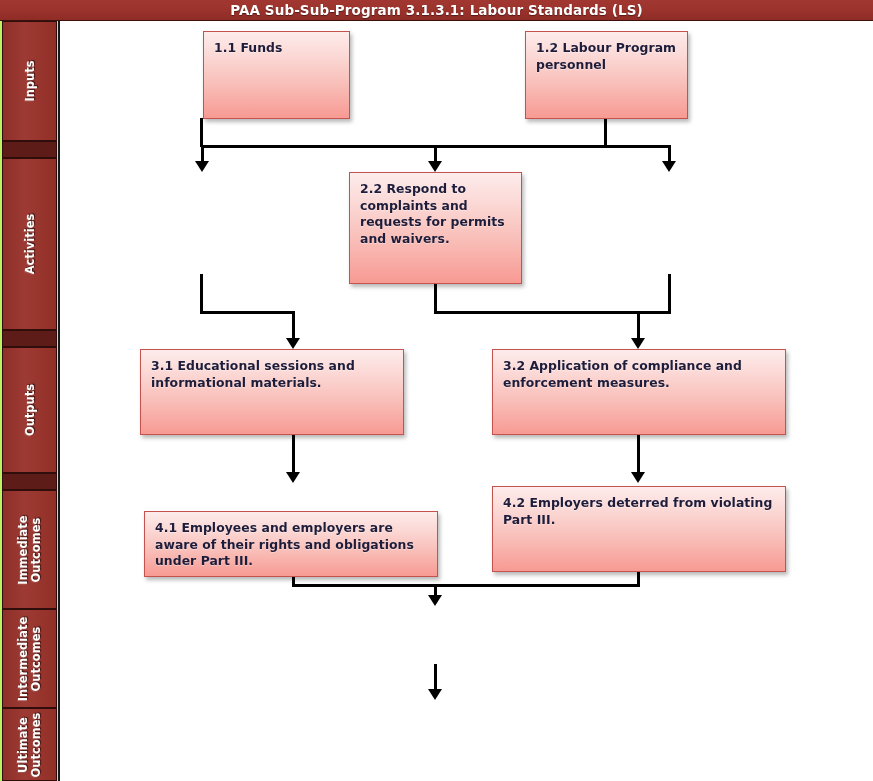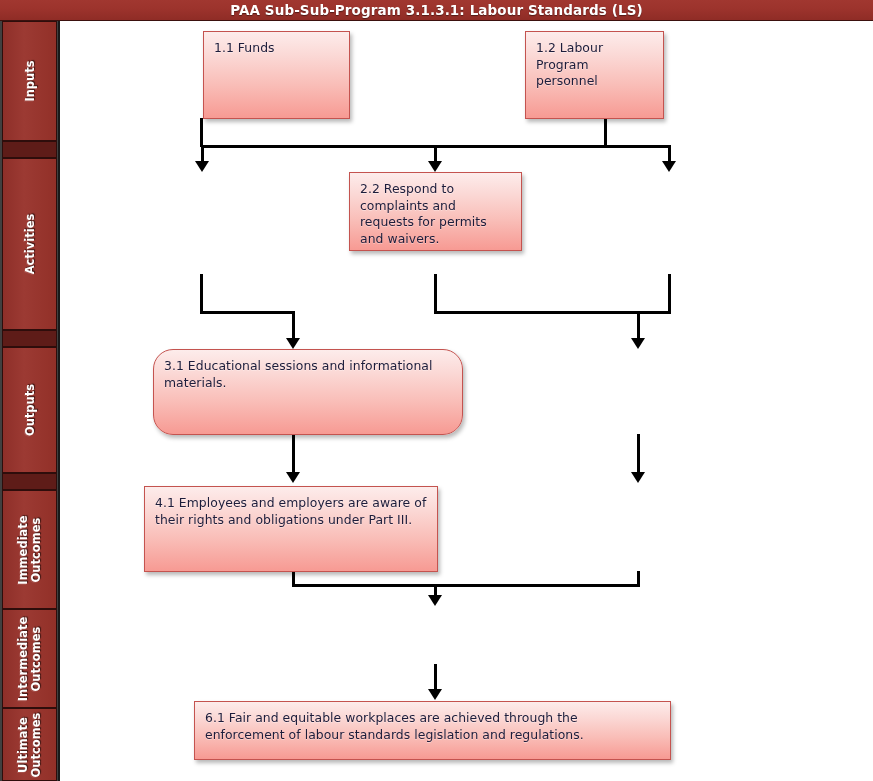--- a/index.html
+++ b/index.html
@@ -7,21 +7,21 @@
     padding: 0;
     background: #ffffff;
   }
   body {
     font-family: "DejaVu Sans", "Liberation Sans", sans-serif;
   }
   #canvas {
     position: relative;
     width: 873px;
     height: 781px;
-    background: #404040;
+    background: #bef264;
     overflow: hidden;
   }
 
   
   .title-bar {
     position: absolute;
     left: 0;
     top: 0;
     width: 873px;
     height: 21px;
@@ -99,21 +99,21 @@
   
   .node {
     position: absolute;
     box-sizing: border-box;
     border: 1px solid #c4534f;
     background: linear-gradient(to bottom, #fdeceb 0%, #fbd8d5 28%, #f9bdb7 62%, #f79a93 100%);
     box-shadow: 2px 3px 4px rgba(0,0,0,0.28);
     padding: 8px 9px 6px 10px;
     color: #1d1d3b;
     font-size: 12.4px;
-    font-weight: normal;
+    font-weight: bold;
     line-height: 16.5px;
     letter-spacing: 0.05px;
   }
   .node-text {
     display: block;
     text-shadow: 0 1px 0 rgba(255,255,255,0.35);
   }
 
   
   .seg-v {
@@ -217,38 +217,41 @@
   <div class="seg-v" style="left:434px; top:584px; height:13px;"></div>
   <div class="arrow-down" style="left:428px; top:595px;"></div>
 
   <div class="seg-v" style="left:434px; top:664px; height:26px;"></div>
   <div class="arrow-down" style="left:428px; top:689px;"></div>
 
   <div class="node" style="left:203px; top:31px; width:147px; height:88px;">
     <span class="node-text">1.1 Funds</span>
   </div>
 
-  <div class="node" style="left:525px; top:31px; width:139px; height:88px;">
+  <div class="node" style="left:525px; top:31px; width:163px; height:88px;">
     <span class="node-text">1.2 Labour Program personnel</span>
   </div>
 
 
-  <div class="node" style="left:349px; top:172px; width:173px; height:79px;">
+  <div class="node" style="left:349px; top:172px; width:173px; height:112px;">
     <span class="node-text">2.2 Respond to complaints and requests for permits and waivers.</span>
   </div>
 
 
-  <div class="node" style="left:153px; top:349px; width:310px; height:86px;border-radius:20px;">
+  <div class="node" style="left:140px; top:349px; width:264px; height:86px;">
     <span class="node-text">3.1 Educational sessions and informational materials.</span>
   </div>
 
-
-  <div class="node" style="left:144px; top:486px; width:294px; height:86px;">
+  <div class="node" style="left:492px; top:349px; width:294px; height:86px;">
+    <span class="node-text">3.2 Application of compliance and enforcement measures.</span>
+  </div>
+
+  <div class="node" style="left:144px; top:511px; width:294px; height:66px;">
     <span class="node-text">4.1 Employees and employers are aware of their rights and obligations under Part III.</span>
   </div>
 
-
-
-  <div class="node" style="left:194px; top:701px; width:477px; height:59px;">
-    <span class="node-text">6.1 Fair and equitable workplaces are achieved through the enforcement of labour standards legislation and regulations.</span>
-  </div>
+  <div class="node" style="left:492px; top:486px; width:294px; height:86px;">
+    <span class="node-text">4.2 Employers deterred from violating Part III.</span>
+  </div>
+
+
 
 </div>
 
 </body></html>

